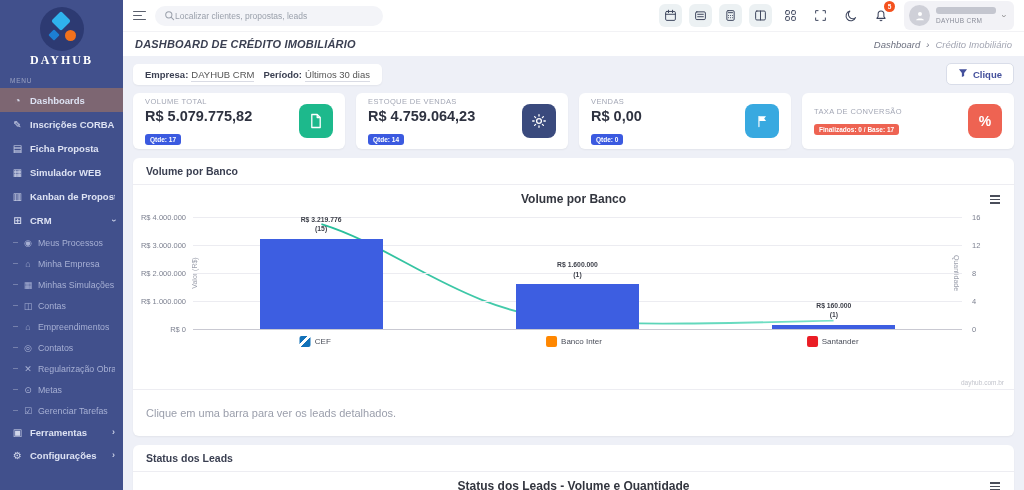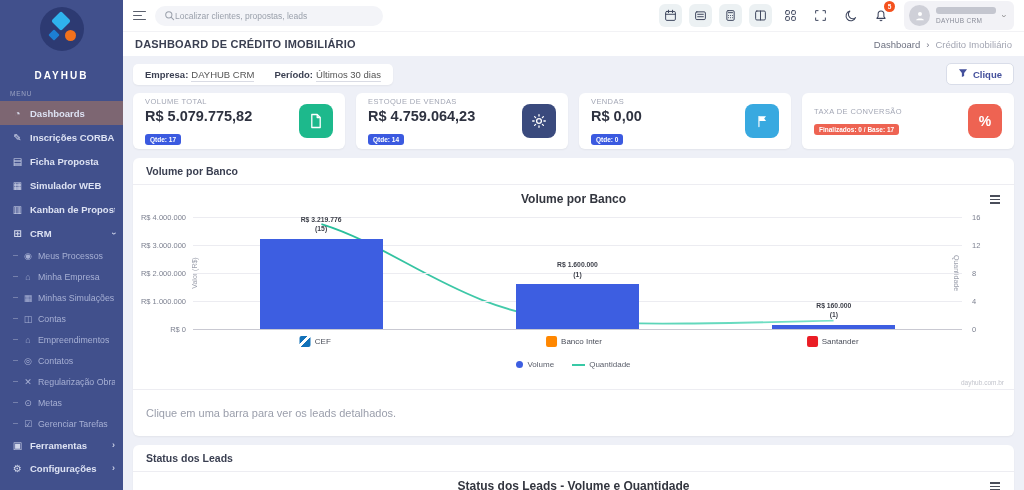--- a/index.html
+++ b/index.html
@@ -6,21 +6,21 @@
   html,body { width:1024px; height:490px; overflow:hidden; }
   body { font-family:"Liberation Sans","DejaVu Sans",sans-serif; background:#eef0f7; position:relative; color:#333; }
 
   
   .sidebar { position:absolute; left:0; top:0; width:123px; height:490px; background:#41508c; z-index:6; }
   .logo-wrap { padding:7px 0 2px; text-align:center; }
   .logo-circle { width:44px; height:44px; border-radius:50%; background:#2d3a72; margin:0 auto; position:relative; }
   .logo-d1 { position:absolute; width:14px; height:14px; background:#2fb3ee; transform:rotate(45deg); left:14px; top:7px; border-radius:2px; }
   .logo-d2 { position:absolute; width:8px; height:8px; background:#1d7fd4; transform:rotate(45deg); left:10px; top:24px; border-radius:1px; }
   .logo-o { position:absolute; width:11px; height:11px; background:#f2711c; border-radius:50%; right:8px; top:23px; }
-  .logo-text { font-size:10px; letter-spacing:2px; color:#fff; margin-top:19px; font-weight:700; }
+  .logo-text { font-size:12px; letter-spacing:2px; color:#fff; margin-top:2px; font-weight:700;font-family:Liberation Serif, serif; }
   .menu-label { font-size:6.5px; color:rgba(255,255,255,.45); padding:7px 0 4px 10px; letter-spacing:.8px; }
   .nav-item { display:flex; align-items:center; gap:7px; height:24px; padding:0 8px 0 12px; font-size:9.5px; font-weight:600; color:#dde2f3; cursor:pointer; }
   .nav-item .nicon { width:11px; text-align:center; font-size:10px; opacity:.92; flex-shrink:0; }
   .nav-item.active { background:#7d6672; }
   .chev { margin-left:auto; font-size:9px; opacity:.85; line-height:1; }
   .chev.down { transform:rotate(90deg); }
   .nav-sub { display:flex; align-items:center; gap:5px; height:21px; padding:0 8px 0 13px; font-size:8.8px; color:#a7b0d4; cursor:pointer; }
   .nav-sub .tree { width:5px; height:1px; background:rgba(255,255,255,.28); flex-shrink:0; }
   .nav-sub .nicon { font-size:9px; width:10px; text-align:center; flex-shrink:0; }
   .nav-sub .lbl, .nav-item .lbl { white-space:nowrap; overflow:hidden; }
@@ -38,29 +38,29 @@
   .icon-btn { width:23px; height:23px; border-radius:6px; display:flex; align-items:center; justify-content:center; color:#3c445c; cursor:pointer; position:relative; }
   .icon-btn.bg { background:#ecf1f3; }
   .nbadge { position:absolute; top:-3px; right:-3px; background:#f4511e; color:#fff; font-size:6.5px; width:11px; height:11px; border-radius:50%; display:flex; align-items:center; justify-content:center; font-weight:700; }
   .user-chip { display:flex; align-items:center; gap:6px; background:#f2f2f6; border-radius:6px; padding:4px 9px 4px 5px; margin-left:3px; cursor:pointer; }
   .avatar { width:21px; height:21px; border-radius:50%; background:#cfd0d8; display:flex; align-items:center; justify-content:center; flex-shrink:0; }
   .user-meta { display:flex; flex-direction:column; }
   .redacted { width:60px; height:7px; border-radius:3px; background:#c4c6cf; margin-bottom:3px; }
   .user-company { font-size:6.5px; color:#8a8d99; letter-spacing:.3px; }
   .uchev { font-size:9px; color:#777; transform:rotate(90deg); }
 
-  .titlerow { height:25px; display:flex; align-items:center; padding:0 12px; border-top:1px solid #f2f2f5; }
+  .titlerow { height:25px; display:flex; align-items:center; padding:0 12px; border-top:1px solid #f2f2f5;font-style:italic; }
   .page-title { font-size:11px; font-weight:800; color:#3a3f51; letter-spacing:.2px; }
   .breadcrumb { margin-left:auto; font-size:9.5px; color:#6d7180; display:flex; gap:6px; align-items:center; }
   .breadcrumb .cur { color:#a3a6b3; }
 
   
   .content { position:absolute; left:123px; top:56px; right:0; bottom:0; background:#eef0f7; padding:7px 10px; overflow:hidden; }
   .row1 { display:flex; align-items:center; margin-bottom:8px; }
-  .info-chip { background:#fff; border-radius:5px; padding:5px 12px; display:flex; gap:20px; font-size:9.5px; color:#555; box-shadow:0 1px 2px rgba(0,0,0,.05); }
+  .info-chip { background:#fff; border-radius:5px; padding:5px 12px; display:flex; gap:9px; font-size:9.5px; color:#555; box-shadow:0 1px 2px rgba(0,0,0,.05); }
   .info-pair b { color:#3a3f51; font-weight:700; margin-right:3px; }
   .info-val { border-bottom:1px solid #d9dbe4; padding-bottom:1px; }
   .filtros-btn { margin-left:auto; background:#fff; border:1px solid #d9dde9; border-radius:5px; padding:4px 11px; font-size:9.5px; color:#44509c; display:flex; align-items:center; gap:5px; cursor:pointer; font-weight:700; }
 
   .kpi-row { display:flex; gap:11px; margin-bottom:9px; }
   .kpi { flex:1; background:#fff; border-radius:6px; padding:9px 12px; display:flex; align-items:center; box-shadow:0 1px 2px rgba(0,0,0,.05); height:56px; }
   .kpi-info { flex:1; min-width:0; }
   .kpi-label { font-size:7.5px; color:#a3a7b5; letter-spacing:.4px; margin-bottom:2px; }
   .kpi-value { font-size:14.5px; font-weight:700; color:#2e3240; margin-bottom:4px; }
   .kpi-badge { display:inline-block; font-size:6.5px; color:#fff; border-radius:3px; padding:2px 5px; font-weight:700; white-space:nowrap; }
@@ -382,30 +382,20 @@
           </span>
           <span class="xlabel" style="left: 50%;">
             <span class="bank-logo" style="background: rgb(255, 135, 0);"></span>
             <span>Banco Inter</span>
           </span>
           <span class="xlabel" style="left: 83.33%;">
             <span class="bank-logo" style="background: rgb(234, 29, 37);"></span>
             <span>Santander</span>
           </span>
         </div>
-      <div class="legend">
-        <span class="legend-item">
-            <span class="ldot" id="ldot" style="background: rgb(61, 94, 225);"></span>
-            <span>Volume</span>
-          </span>
-        <span class="legend-item">
-            <span class="lseg" id="lseg" style="background: rgb(56, 201, 166);"></span>
-            <span>Quantidade</span>
-          </span>
-      </div>
       <div class="watermark">dayhub.com.br</div>
     </div>
     <div class="card-foot">Clique em uma barra para ver os leads detalhados.</div>
   </section>
 
   <section class="card">
     <div class="card-head">Status dos Leads</div>
     <div class="status-body">
       <div class="chart-title">Status dos Leads - Volume e Quantidade</div>
       <div class="chart-menu">

